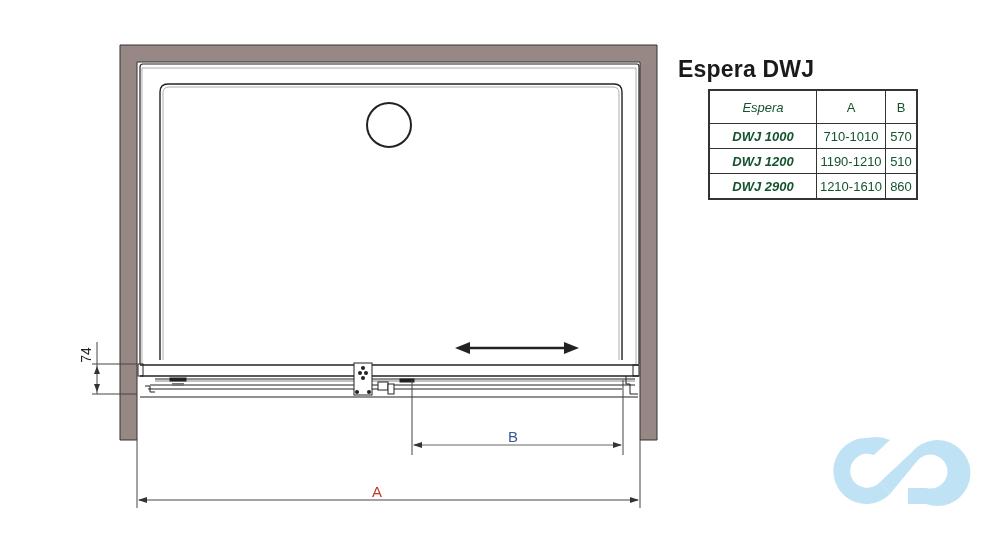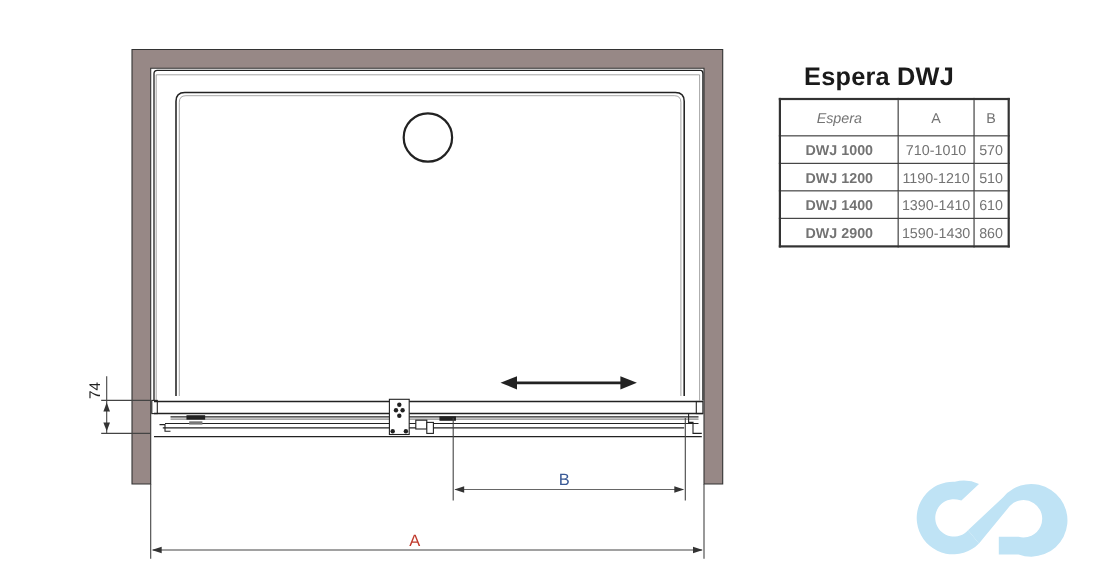--- a/index.html
+++ b/index.html
@@ -1,28 +1,28 @@
 <!DOCTYPE html>
 <html><head>
 <meta charset="utf-8">
 <style>
   html, body { margin:0; padding:0; background:#ffffff; }
   body { width:995px; height:533px; position:relative; overflow:hidden; font-family:"Liberation Sans", sans-serif; }
   #drawing { position:absolute; left:0; top:0; width:995px; height:533px; }
-  .title { position:absolute; left:731px; top:56px; font-size:23px; font-weight:bold; color:#1a1a1a; letter-spacing:0.2px; }
+  .title { position:absolute; left:678px; top:56px; font-size:23px; font-weight:bold; color:#1a1a1a; letter-spacing:0.2px; }
   table.spec { position:absolute; left:708px; top:89px; border-collapse:collapse; border:2px solid #333; }
-  table.spec td, table.spec th { border:1.5px solid #333; padding:0; height:24px; font-size:13px; color:#737373; text-align:center; }
+  table.spec td, table.spec th { border:1.5px solid #333; padding:0; height:24px; font-size:13px; color:#14532d; text-align:center; }
   table.spec th { height:32px; font-weight:normal; }
   table.spec .c1 { width:106px; }
   table.spec .c2 { width:68px; }
   table.spec .c3 { width:30px; }
   .h-model { font-style:italic; font-size:13px; }
   .h-a { color:#b33a2e; font-size:17px; }
   .h-b { color:#3a5a96; font-size:17px; }
-  .model { font-weight:bold; }
+  .model { font-style:italic; font-weight:bold; }
   .lbl { position:absolute; font-size:15px; }
   .lbl-a { left:372px; top:483px; color:#c0392b; }
   .lbl-b { left:508px; top:428px; color:#3a5a96; }
   .lbl-74 { left:78px; top:347px; color:#222; font-size:14px; transform:rotate(-90deg); transform-origin:center; }
   .logo { position:absolute; left:828px; top:432px; width:146px; height:78px; }
 </style>
 </head>
 <body>
 
 <svg id="drawing" viewBox="0 0 995 533" xmlns="http://www.w3.org/2000/svg">
@@ -120,27 +120,22 @@
     <td class="model">DWJ 1000</td>
     <td>710-1010</td>
     <td>570</td>
   </tr>
   <tr>
     <td class="model">DWJ 1200</td>
     <td>1190-1210</td>
     <td>510</td>
   </tr>
   <tr>
-    <td class="model">DWJ 1400</td>
-    <td>1390-1410</td>
-    <td>610</td>
-  </tr>
-  <tr>
     <td class="model">DWJ 2900</td>
-    <td>1590-1430</td>
+    <td>1210-1610</td>
     <td>860</td>
   </tr>
 </tbody>
   </table>
 
 <svg class="logo" viewBox="0 0 146 78" xmlns="http://www.w3.org/2000/svg">
   <g fill="#bfe3f5">
     <path d="M40,6 A33,33 0 1 0 62,62 L52,50 A17,17 0 1 1 42,22 L46,23 L62,8 A33,33 0 0 0 40,6 Z"></path>
     <path d="M52,50 L84,20 A33,33 0 1 1 98,72 L80,72 L80,56 L98,56 A17,17 0 1 0 90,28 L62,62 Z"></path>
   </g>

